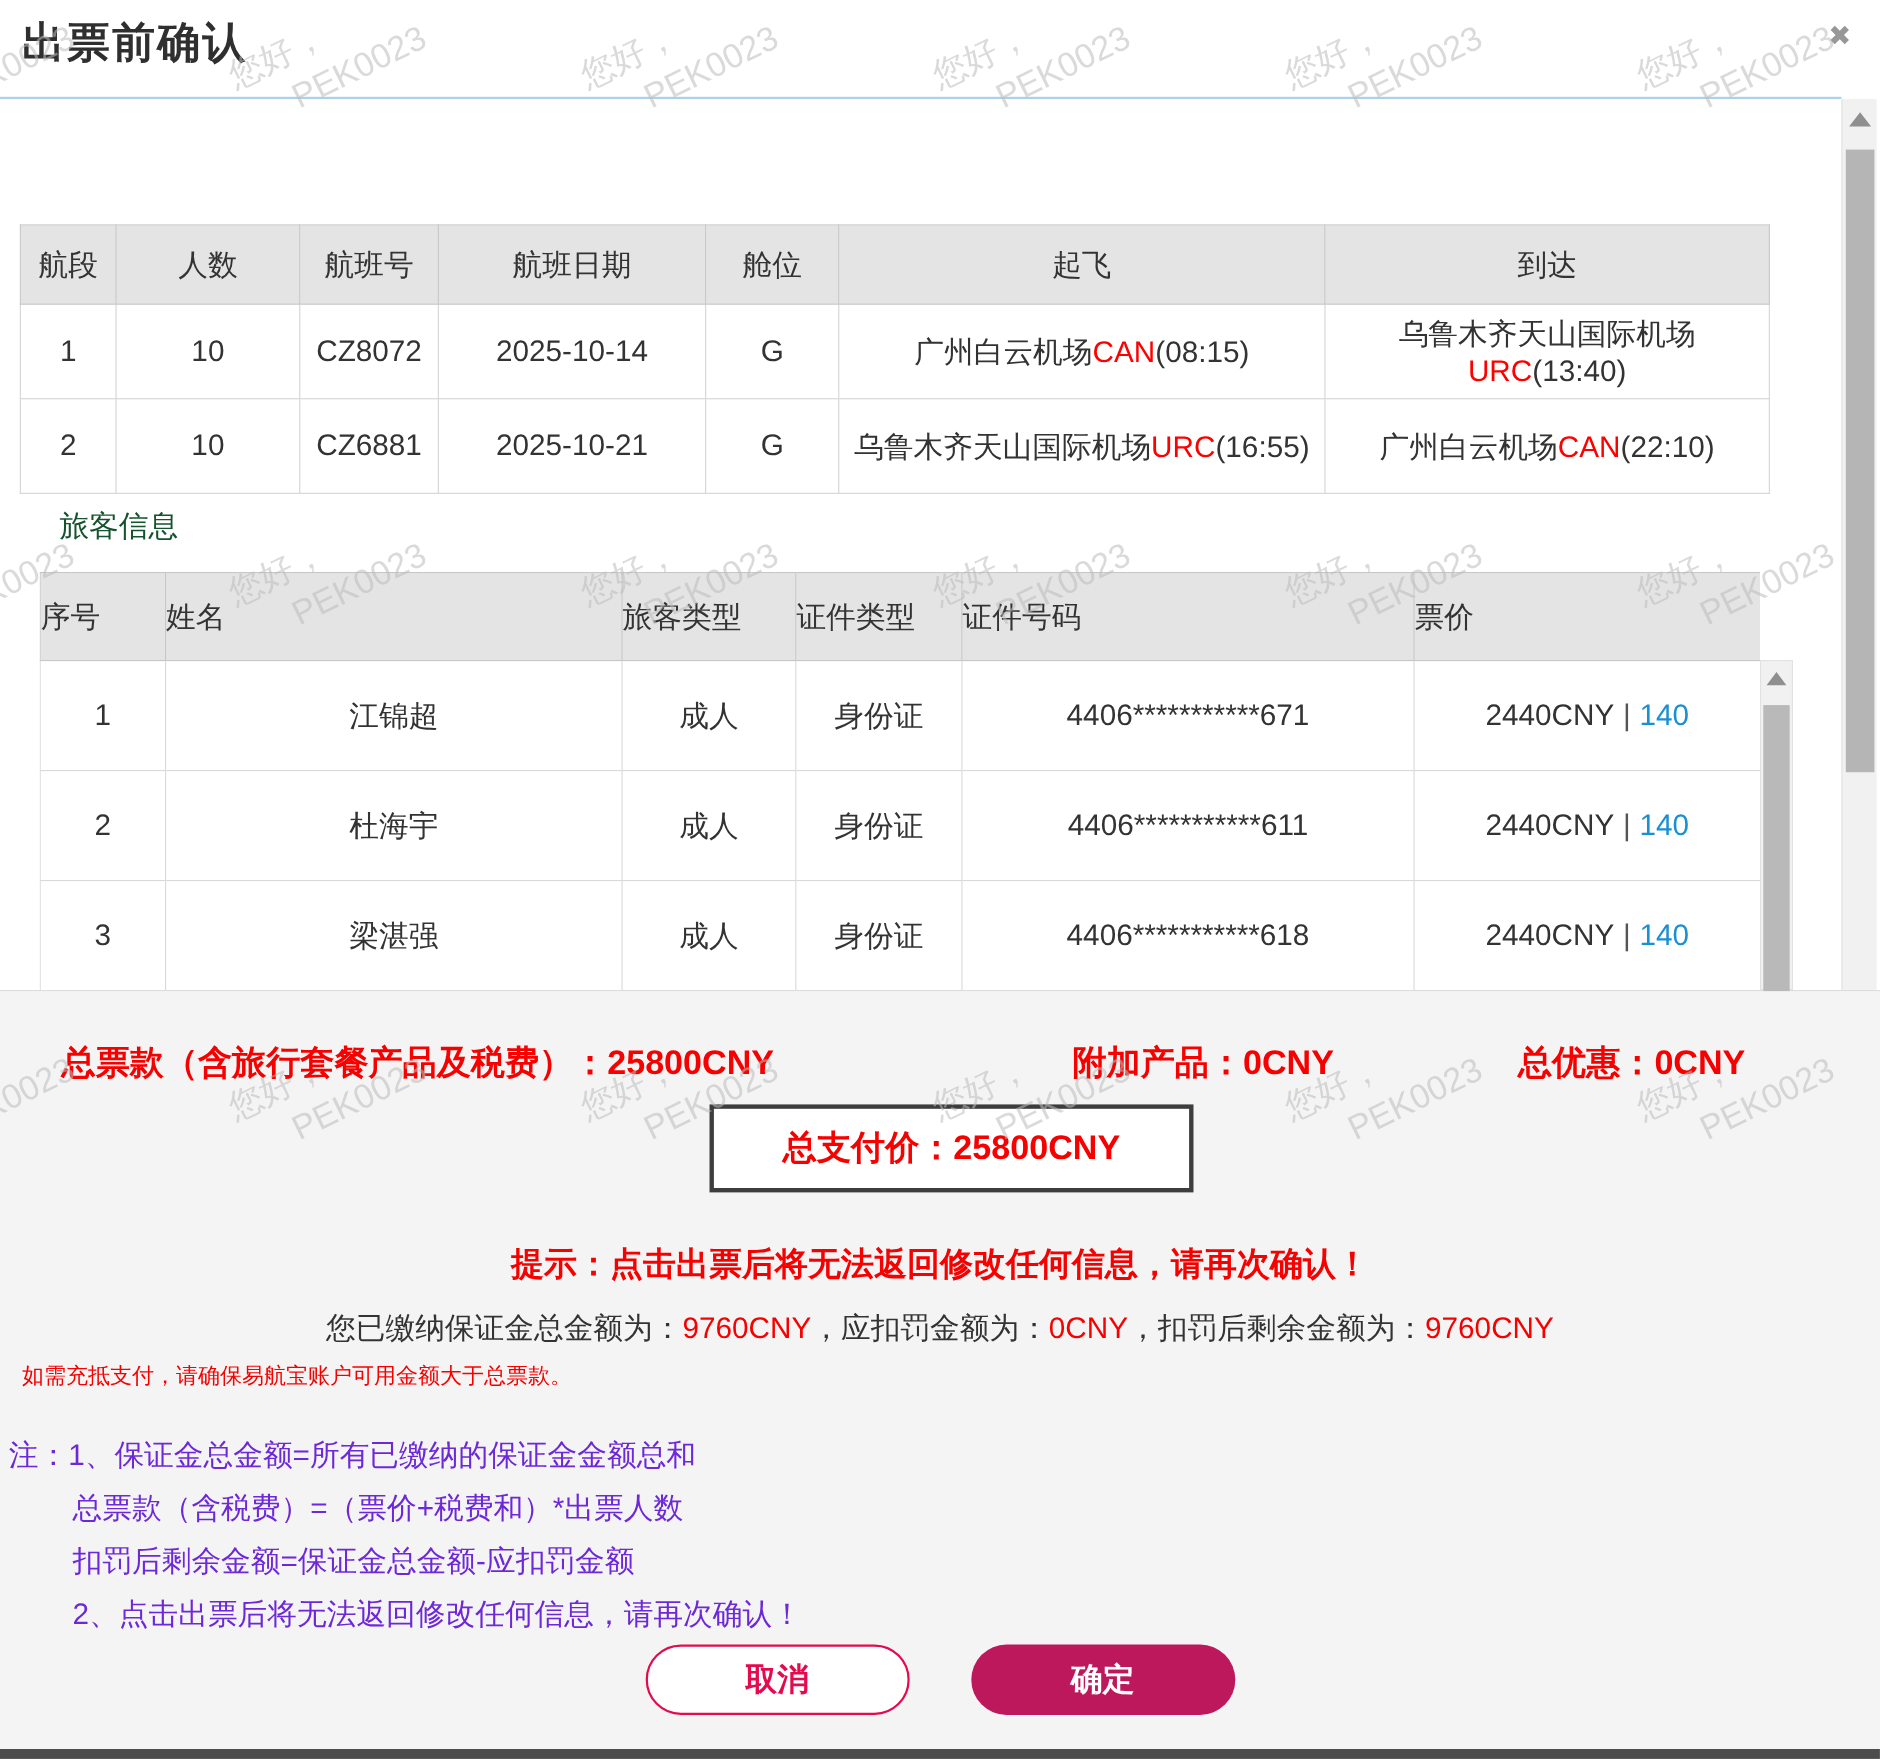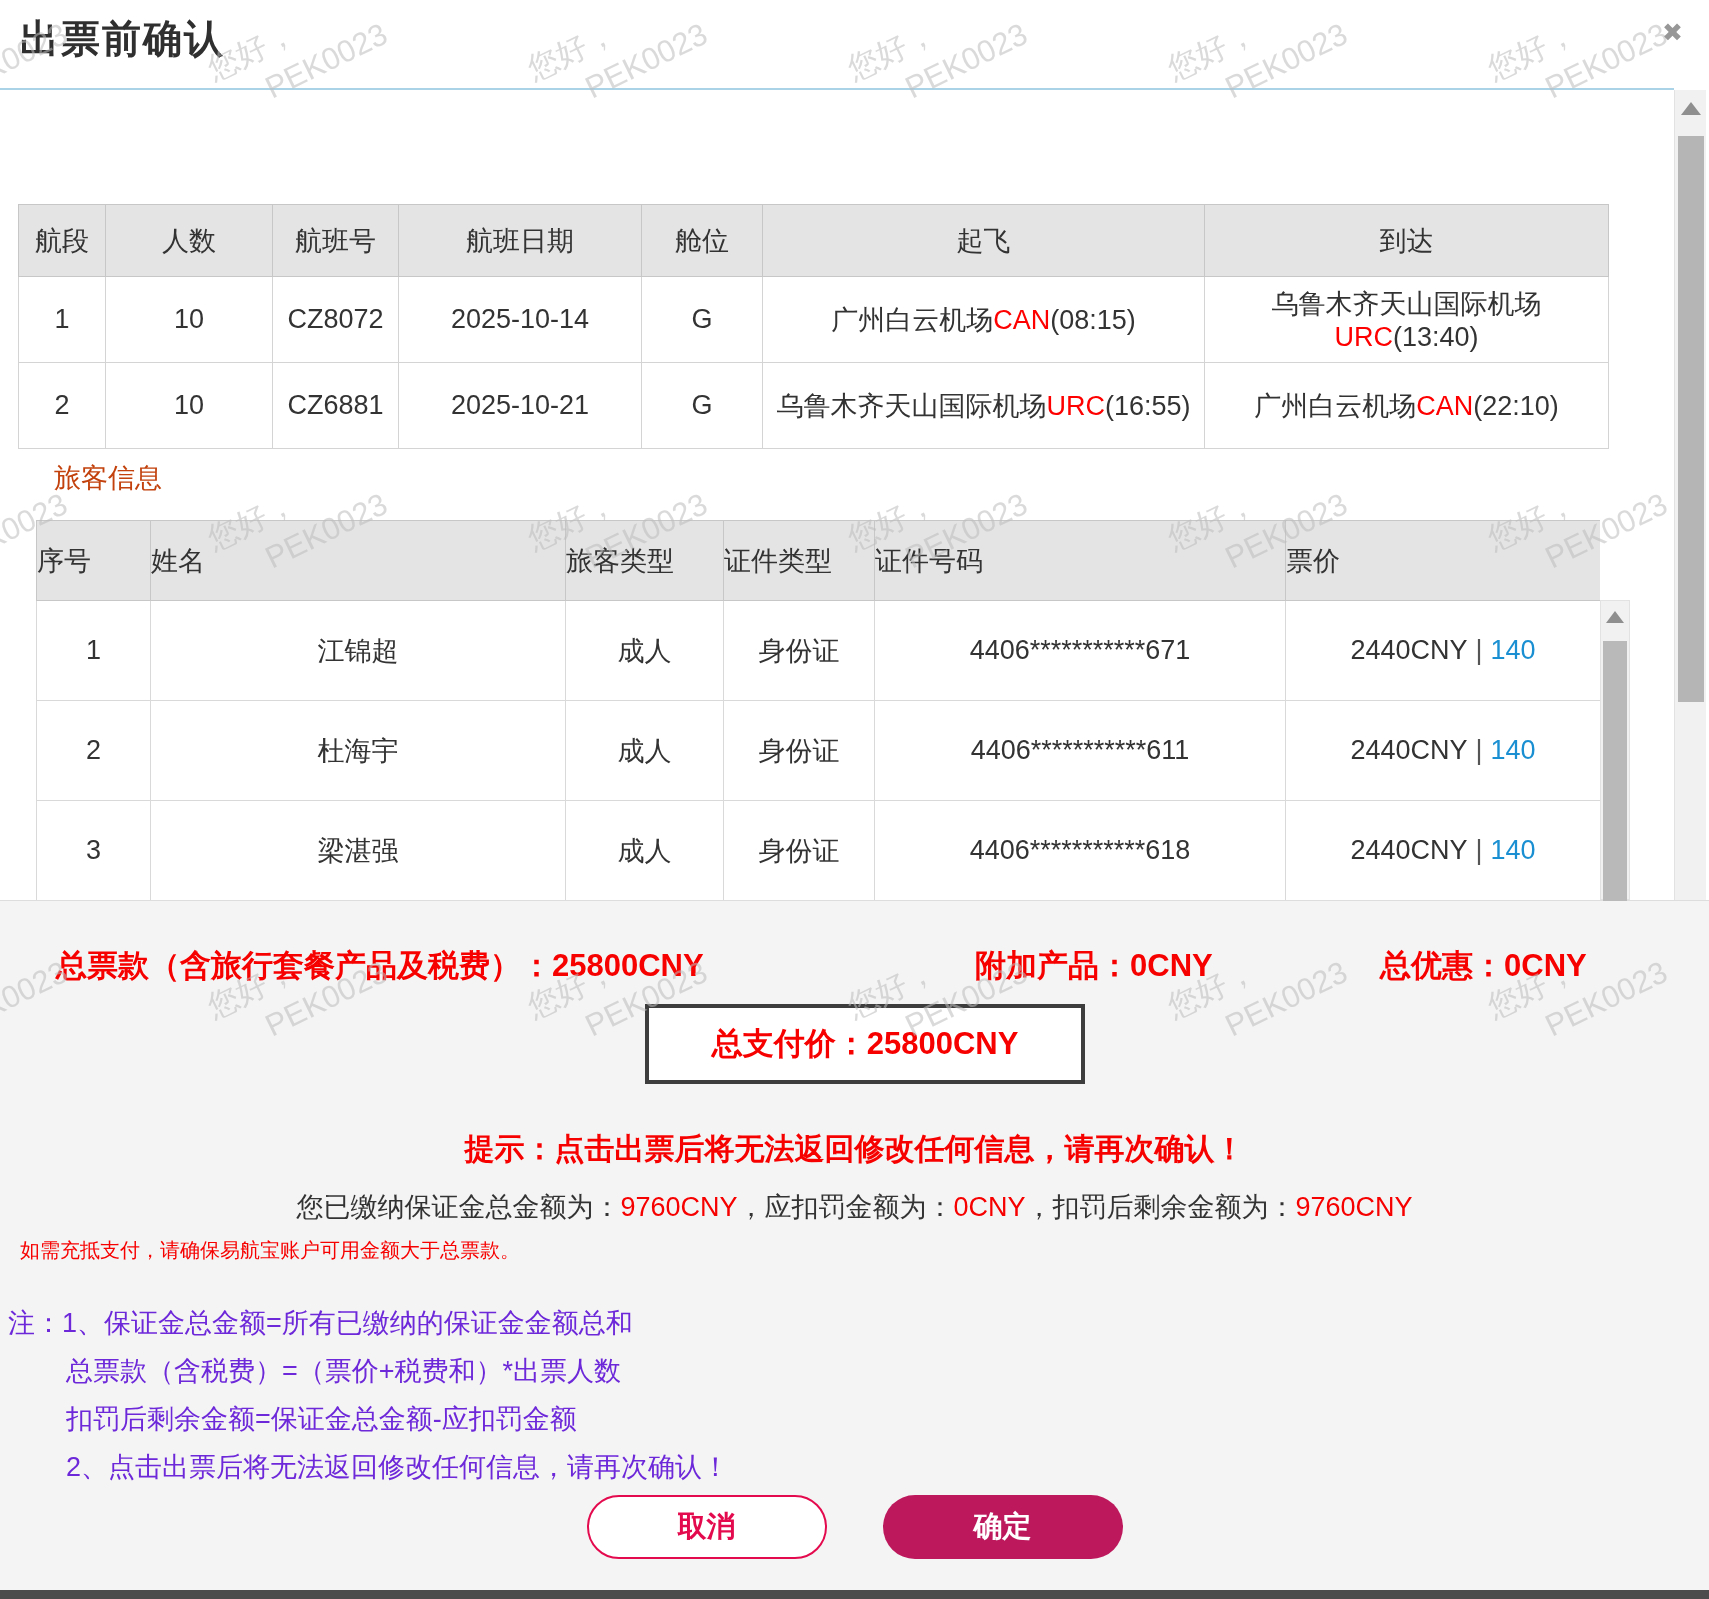--- a/index.html
+++ b/index.html
@@ -19,21 +19,21 @@
   .collapse { margin-left:auto; margin-right:42px; color:#1789cd; display:flex; align-items:center; gap:16px; cursor:pointer; }
   .tri-up-blue { width:0; height:0; border-left:12px solid transparent; border-right:12px solid transparent; border-bottom:17px solid #1789cd; }
 
   
   .flight-table { position:absolute; left:18px; top:204px; width:1590px; border-collapse:collapse; table-layout:fixed; font-size:27px; color:#333; }
   .flight-table th { background:#e4e4e4; font-weight:normal; height:72px; border:1px solid #c7c7c7; text-align:center; }
   .flight-table td { height:86px; border:1px solid #d4d4d4; text-align:center; background:#fff; }
   .code-red { color:#fe0000; }
 
   
-  .pax-label { position:absolute; left:54px; top:460px; font-size:27px; color:#c2410c; }
+  .pax-label { position:absolute; left:54px; top:460px; font-size:27px; color:#14532d; }
   .pax-clip { position:absolute; left:36px; top:520px; width:1564px; height:380px; overflow:hidden; }
   .pax-table { width:1564px; border-collapse:collapse; table-layout:fixed; font-size:27px; color:#333; }
   .pax-table th { background:#e4e4e4; font-weight:normal; height:80px; border:1px solid #c7c7c7; text-align:left; }
   .pax-table td { height:100px; border:1px solid #d9d9d9; text-align:center; background:#fff; }
   .fare-tax { color:#1a8fd1; cursor:pointer; }
   .fare-sep { color:#555; padding:0 8px; }
 
   
   .inner-scroll { position:absolute; left:1600px; top:600px; width:30px; height:300px; background:#f1f1f1; border:1px solid #e2e2e2; z-index:10; }
   .inner-scroll .sb-arrow { margin:10px auto 0; width:0; height:0; border-left:9px solid transparent; border-right:9px solid transparent; border-bottom:12px solid #8f8f8f; }

